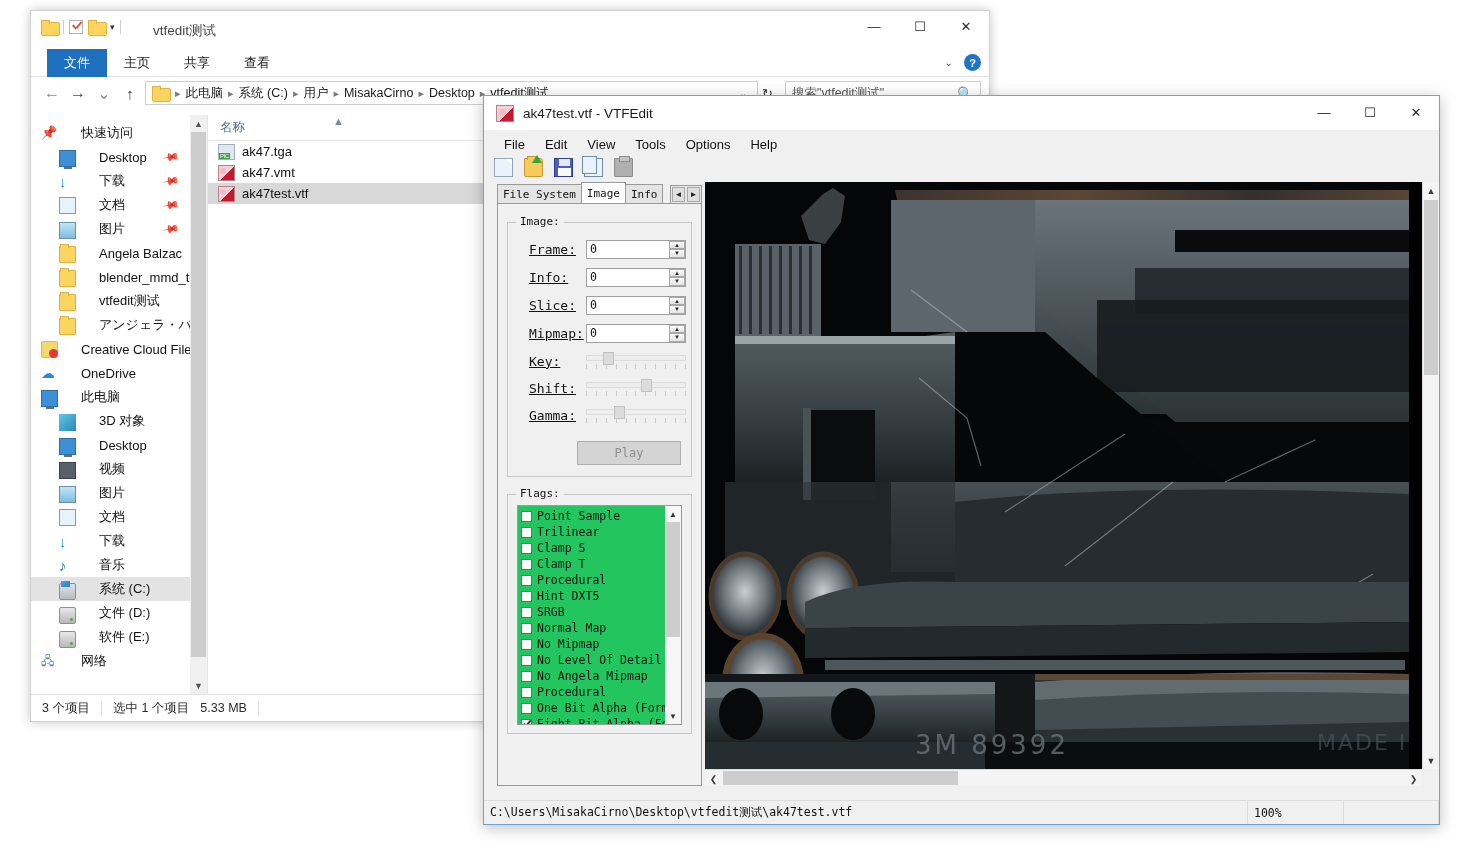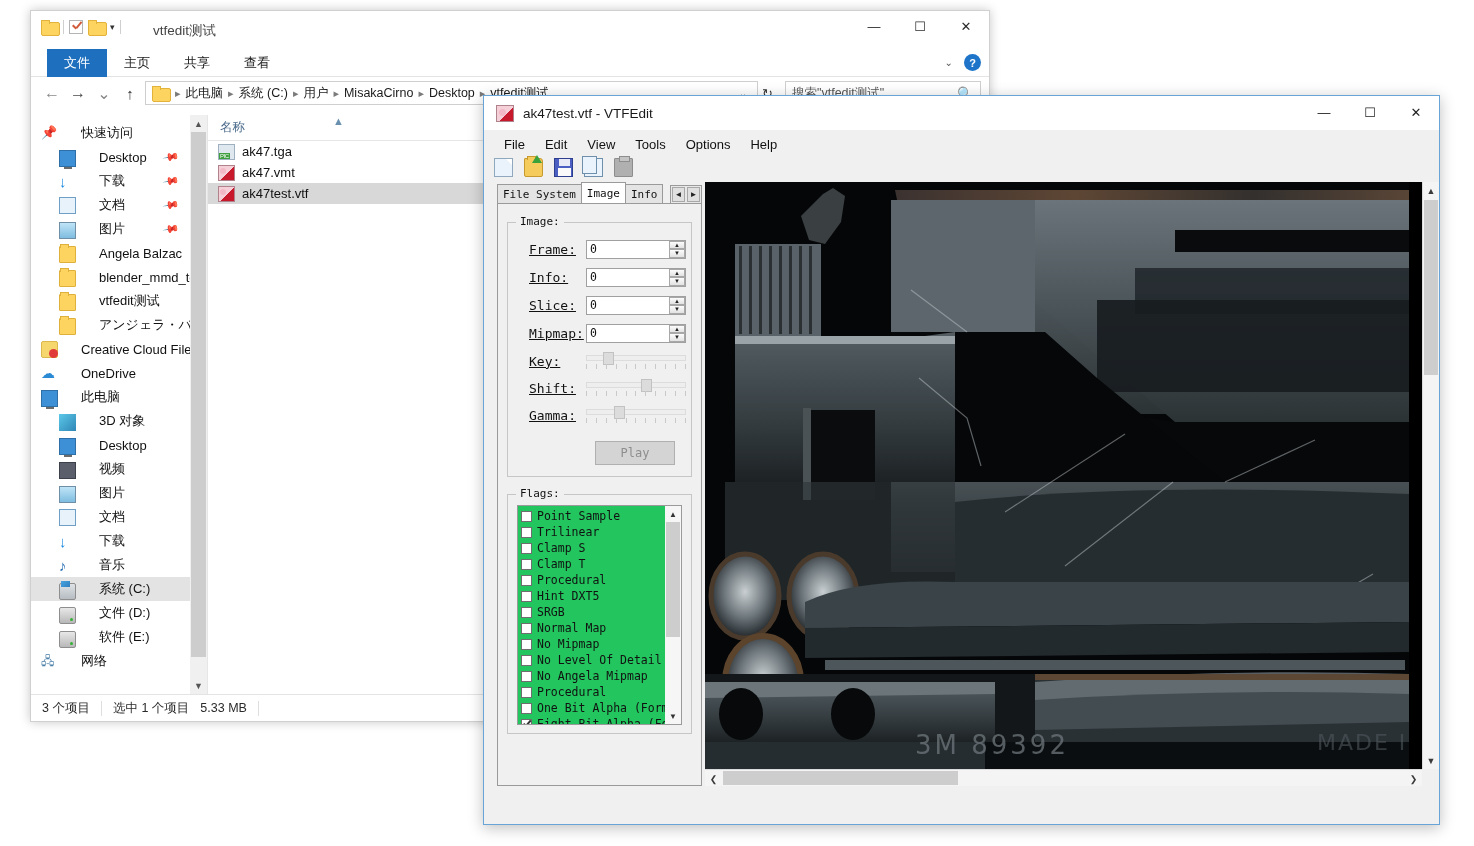--- a/index.html
+++ b/index.html
@@ -164,21 +164,21 @@
           font-size:11.5px; color:#111; padding-left:3px; line-height:17px; }
   .spinbtns { position:absolute; right:1px; top:1px; width:16px; height:17px; display:flex; flex-direction:column; }
   .spinbtns div { flex:1; background:linear-gradient(#fcfcfc,#e2e2e2); border:1px solid #a8a8a8; display:flex; align-items:center; justify-content:center; font-size:6px; color:#222; }
 
   .slwrap { position:relative; width:100px; height:20px; }
   .sltrack { position:absolute; left:0; right:0; top:4px; height:6px; background:#eeeeee; border:1px solid #dcdcdc; }
   .slthumb { position:absolute; top:1px; width:11px; height:13px; background:#dcdcdc; border:1px solid #c2c2c2; }
   .slticks { position:absolute; left:0; right:0; top:13px; height:5px; display:flex; justify-content:space-between; }
   .slticks i { width:1px; height:5px; background:#c9c9c9; display:block; }
 
-  .playbtn { position:absolute; left:87px; top:218px; width:80px; height:24px; background:#d4d4d4; border:1px solid #b0b0b0;
+  .playbtn { position:absolute; left:69px; top:218px; width:104px; height:24px; background:#d4d4d4; border:1px solid #b0b0b0;
              display:flex; align-items:center; justify-content:center;
              font-family:"DejaVu Sans Mono", monospace; font-size:12px; color:#8e8e8e; }
 
   .flagsbox { position:absolute; left:9px; top:10px; right:9px; bottom:8px; border:1px solid #9a9a9a; background:#22c55e; overflow:hidden; }
   .flaglist { position:absolute; left:0; top:0; right:16px; bottom:0; padding:2px 0 0 3px; }
   .flagitem { height:16px; display:flex; align-items:center; font-family:"DejaVu Sans Mono", monospace; font-size:11.5px; color:#111; white-space:nowrap; }
   .cb { width:11px; height:11px; border:1px solid #6e6e6e; background:#fff; margin-right:5px; flex:0 0 11px; position:relative; }
   .cb.on:after{content:"";position:absolute;left:1px;top:4px;width:4px;height:2px;background:#333;transform:rotate(45deg);}
   .cb.on:before{content:"";position:absolute;left:3px;top:2px;width:7px;height:2px;background:#333;transform:rotate(-50deg);}
   .flagscroll { position:absolute; right:0; top:0; bottom:0; width:16px; background:#f6f6f6; }
@@ -743,14 +743,19 @@
         </div>
 
         <div class="pv-hscroll">
           <div class="sb-arr" style="left:0">❮</div>
           <div class="hthumb"></div>
           <div class="sb-arr" style="right:0">❯</div>
         </div>
       </div>
     </div>
 
+    <div class="vt-status">
+      <div class="vs-cell vs-path">C:\Users\MisakaCirno\Desktop\vtfedit测试\ak47test.vtf</div>
+      <div class="vs-cell vs-zoom">100%</div>
+      <div class="vs-cell vs-blank"></div>
+    </div>
   </div>
 </div>
 
 </body></html>

